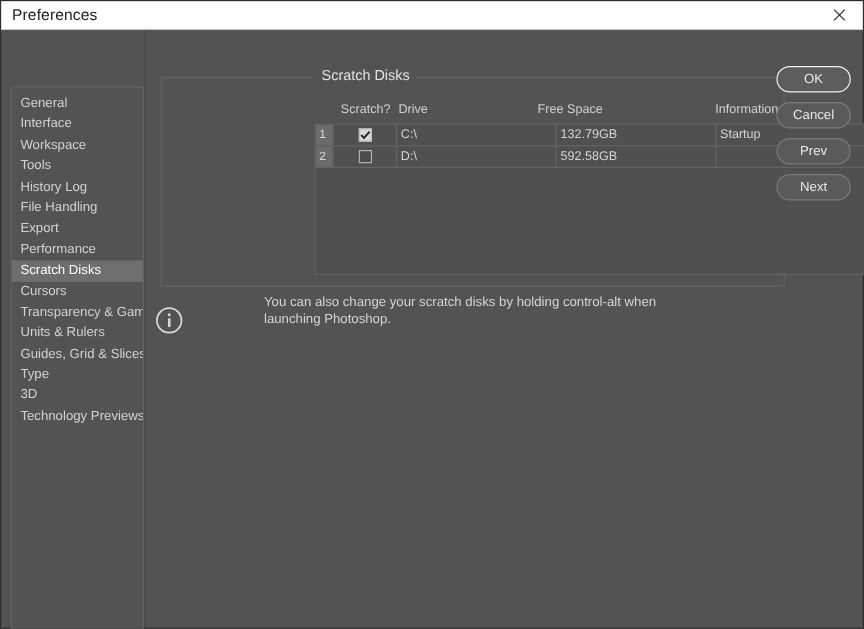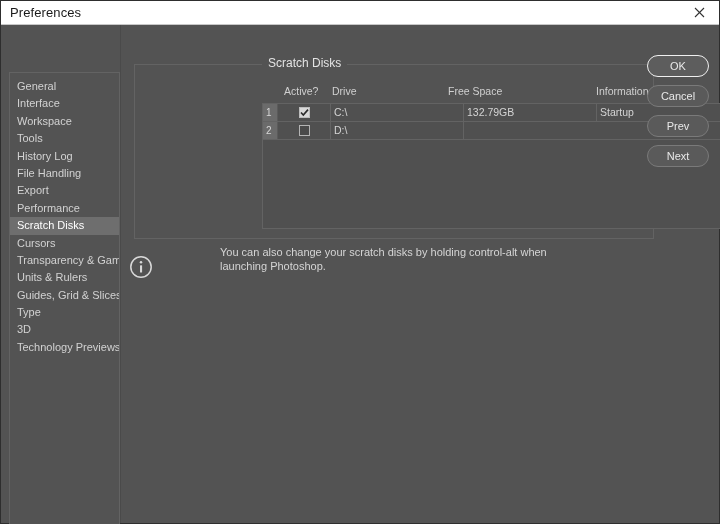--- a/index.html
+++ b/index.html
@@ -325,21 +325,21 @@
       <div class="side-item">Technology Previews</div>
     </div>
     <div class="sidebar-divider"></div>
 
     <div class="main">
 
       <div class="groupbox"></div>
       <div class="group-legend">Scratch Disks</div>
 
       <div class="col-headers">
-        <span class="ch-active">Active?</span>
+        <span class="ch-active">Scratch?</span>
         <span class="ch-drive">Drive</span>
         <span class="ch-free">Free Space</span>
         <span class="ch-info">Information</span>
       </div>
 
       <div class="table">
 
         <div class="trow">
           <div class="cell-num">1</div>
           <div class="cell-active">
@@ -353,20 +353,21 @@
           <div class="cell-free">132.79GB</div>
           <div class="cell-info">Startup</div>
         </div>
 
         <div class="trow">
           <div class="cell-num">2</div>
           <div class="cell-active">
             <span class="chk off"></span>
           </div>
           <div class="cell-drive">D:\</div>
+          <div class="cell-free">592.58GB</div>
           <div class="cell-info"></div>
         </div>
       </div>
 
       <div class="note">
         <div class="note-icon">
           <svg width="24" height="24" viewBox="0 0 24 24">
             <circle cx="12" cy="12" r="10.2" fill="none" stroke="#d8d8d8" stroke-width="1.5"></circle>
             <circle cx="12" cy="7.3" r="1.25" fill="#d8d8d8"></circle>
             <rect x="11" y="10.2" width="2.1" height="7.4" rx="0.6" fill="#d8d8d8"></rect>

